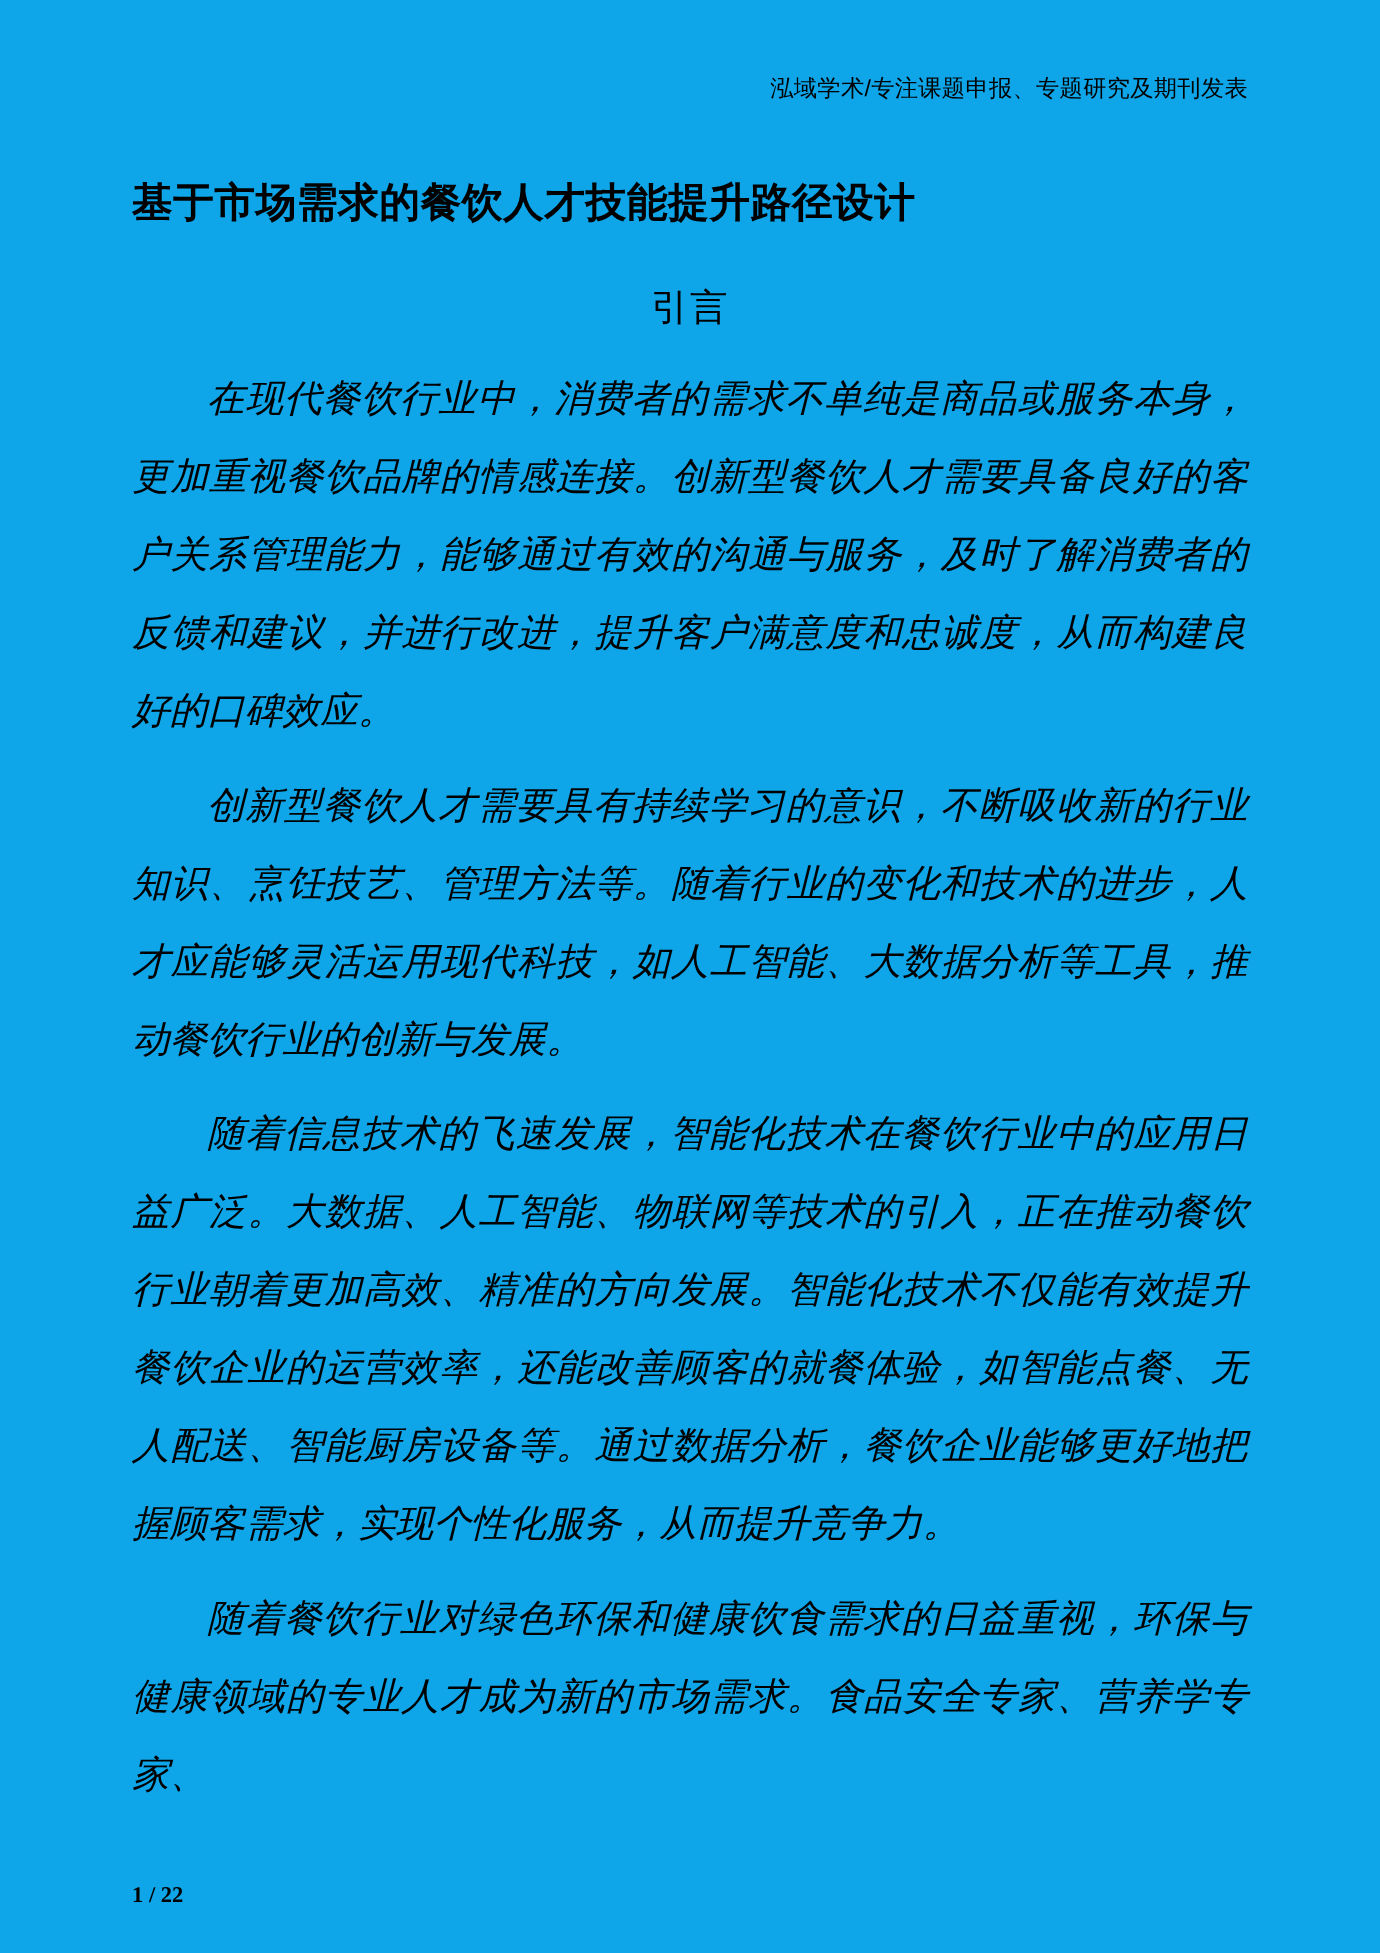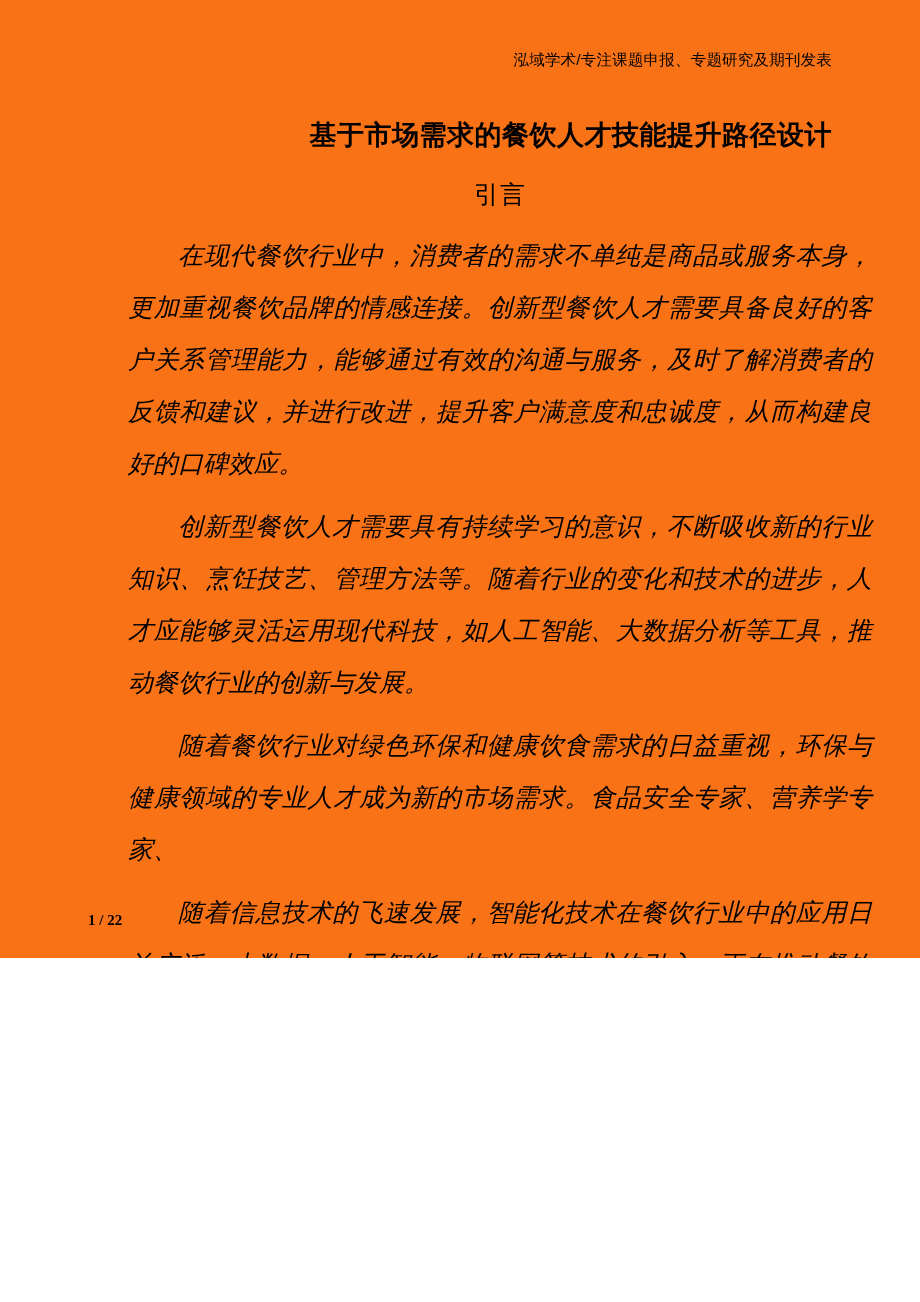--- a/index.html
+++ b/index.html
@@ -7,22 +7,22 @@
     padding: 0;
     background: #ffffff;
   }
   body {
     font-family: "Liberation Serif", "DejaVu Serif", serif;
     color: #000000;
   }
   .page {
     position: relative;
     width: 920px;
-    height: 958px;
-    background: #f97316;
+    height: 1302px;
+    background: #0ea5e9;
     overflow: hidden;
     box-sizing: border-box;
   }
   
   .page-header {
     position: absolute;
     top: 50px;
     left: 88px;
     right: 88px;
     text-align: right;
@@ -32,35 +32,34 @@
     letter-spacing: 0.2px;
     color: #000000;
     white-space: nowrap;
   }
   
   .doc-title {
     position: absolute;
     top: 117px;
     left: 88px;
     right: 88px;
-    text-align: right;
+    text-align: left;
     font-family: "Liberation Sans", "DejaVu Sans", sans-serif;
     font-weight: bold;
     font-size: 27px;
     line-height: 36px;
     letter-spacing: 0.5px;
     color: #000000;
   }
   
   .content {
     position: absolute;
-    top: 172px;
+    top: 183px;
     left: 88px;
     width: 744px;
-    margin-left: 40px;
   }
   .section-heading {
     text-align: center;
     font-family: "Liberation Sans", "DejaVu Sans", sans-serif;
     font-size: 25px;
     line-height: 44px;
     font-weight: normal;
     letter-spacing: 1px;
     margin: 0 0 14px 0;
     color: #000000;
@@ -104,21 +103,21 @@
   <div class="doc-title">基于市场需求的餐饮人才技能提升路径设计</div>
 
   <div class="content">
 
     <h2 class="section-heading">引言</h2>
 
     <p class="para">在现代餐饮行业中，消费者的需求不单纯是商品或服务本身，更加重视餐饮品牌的情感连接。创新型餐饮人才需要具备良好的客户关系管理能力，能够通过有效的沟通与服务，及时了解消费者的反馈和建议，并进行改进，提升客户满意度和忠诚度，从而构建良好的口碑效应。</p>
 
     <p class="para">创新型餐饮人才需要具有持续学习的意识，不断吸收新的行业知识、烹饪技艺、管理方法等。随着行业的变化和技术的进步，人才应能够灵活运用现代科技，如人工智能、大数据分析等工具，推动餐饮行业的创新与发展。</p>
 
+    <p class="para">随着信息技术的飞速发展，智能化技术在餐饮行业中的应用日益广泛。大数据、人工智能、物联网等技术的引入，正在推动餐饮行业朝着更加高效、精准的方向发展。智能化技术不仅能有效提升餐饮企业的运营效率，还能改善顾客的就餐体验，如智能点餐、无人配送、智能厨房设备等。通过数据分析，餐饮企业能够更好地把握顾客需求，实现个性化服务，从而提升竞争力。</p>
+
     <p class="para">随着餐饮行业对绿色环保和健康饮食需求的日益重视，环保与健康领域的专业人才成为新的市场需求。食品安全专家、营养学专家、</p>
-
-    <p class="para">随着信息技术的飞速发展，智能化技术在餐饮行业中的应用日益广泛。大数据、人工智能、物联网等技术的引入，正在推动餐饮行业朝着更加高效、精准的方向发展。智能化技术不仅能有效提升餐饮企业的运营效率，还能改善顾客的就餐体验，如智能点餐、无人配送、智能厨房设备等。通过数据分析，餐饮企业能够更好地把握顾客需求，实现个性化服务，从而提升竞争力。</p>
 
   </div>
 
   <div class="page-footer">1 / 22</div>
 
 </div>
 
 </body></html>

